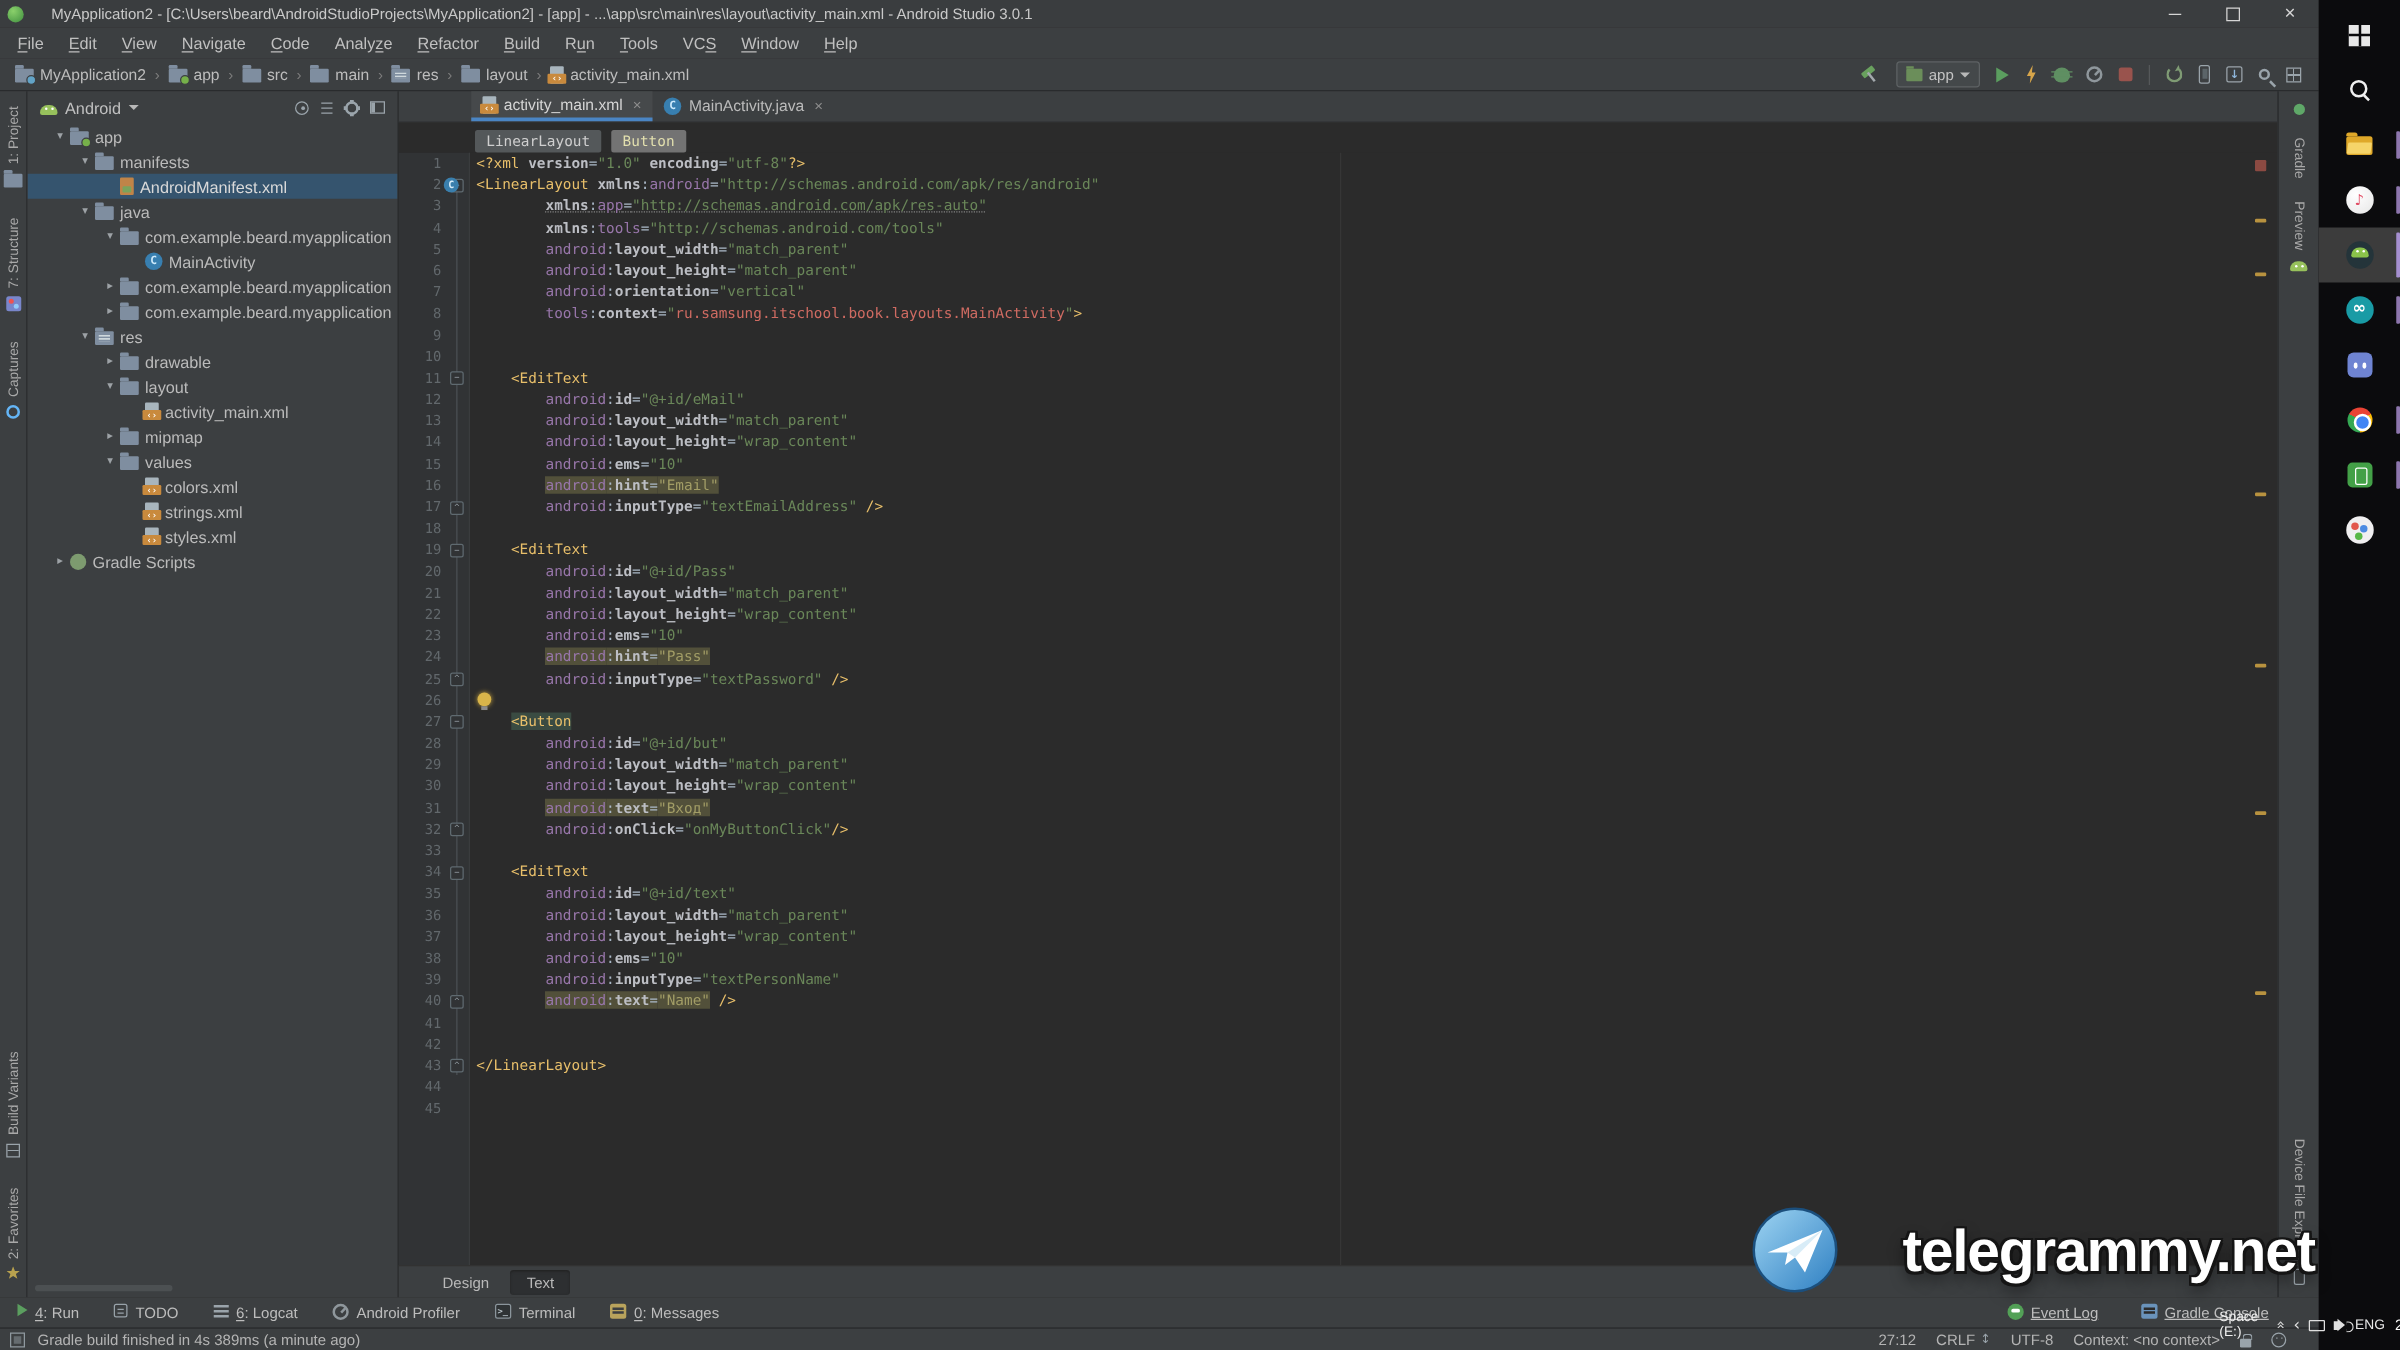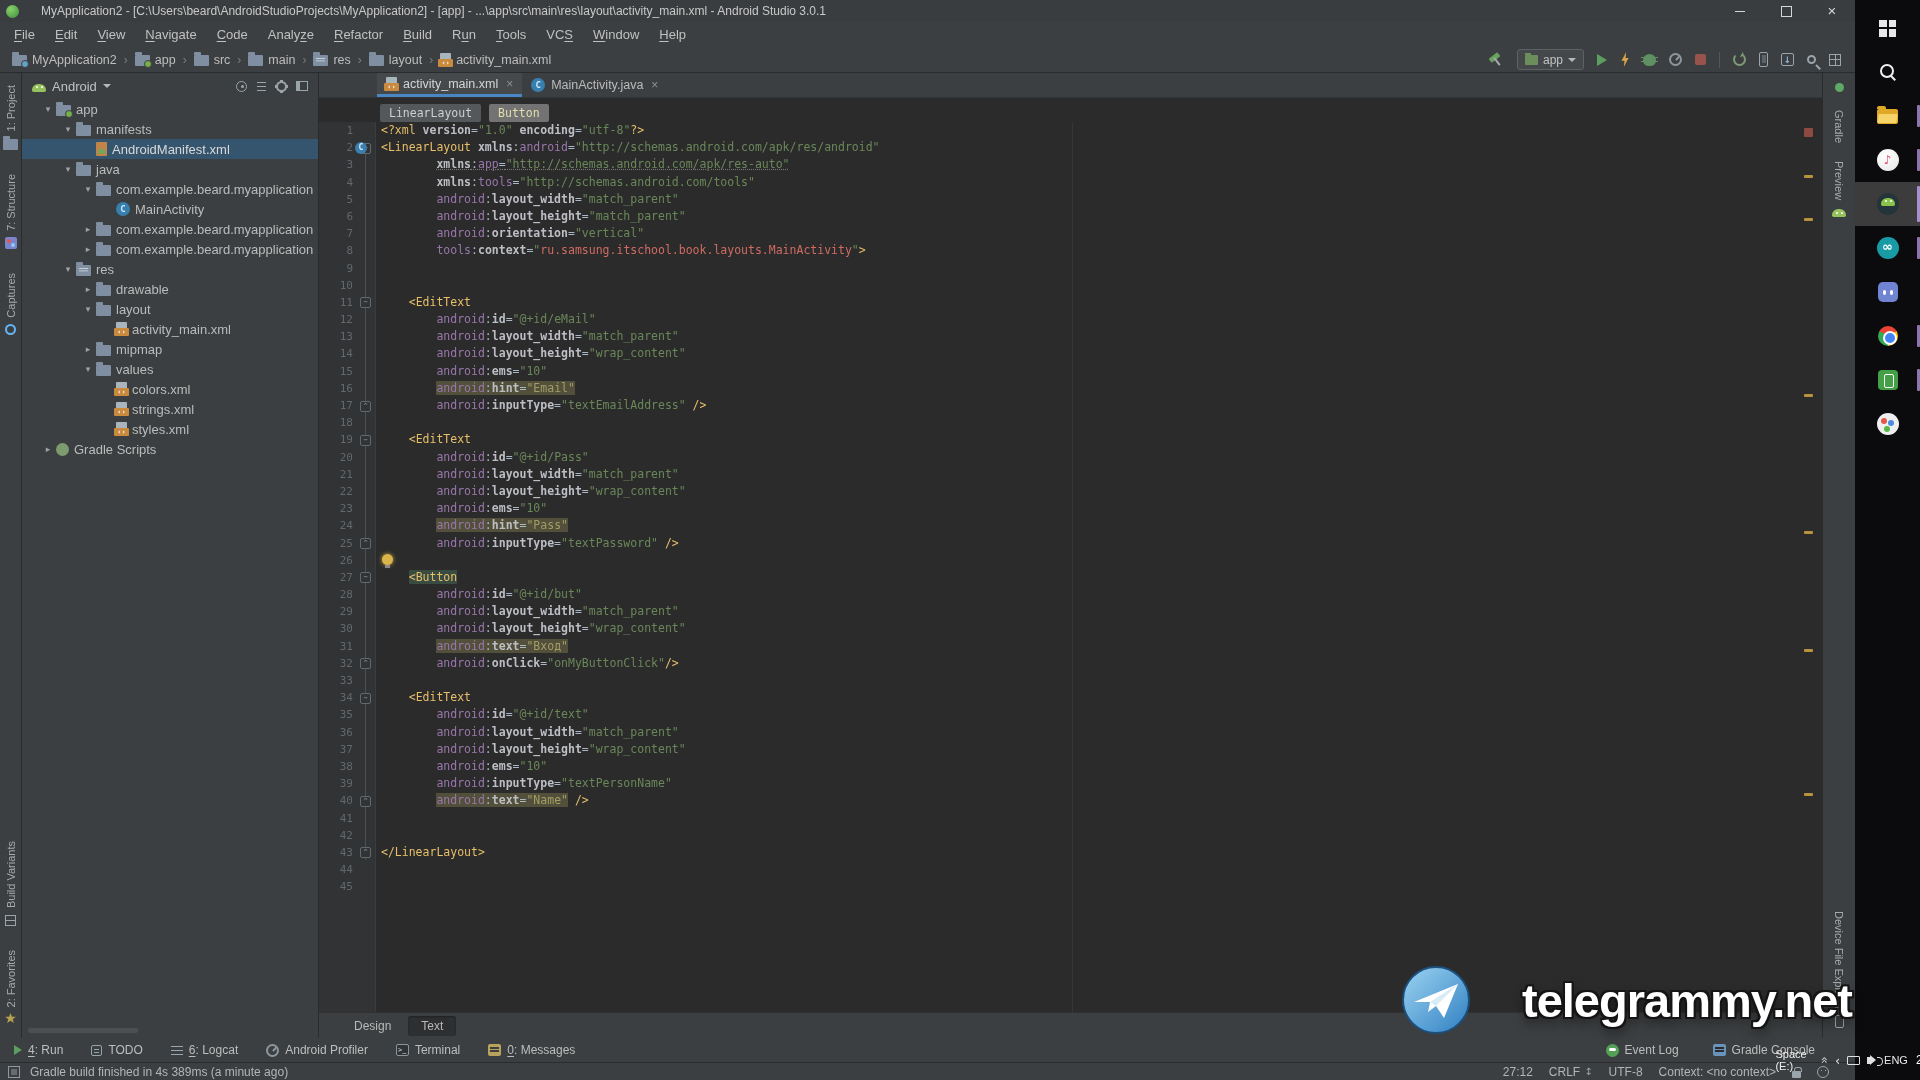--- a/index.html
+++ b/index.html
@@ -108,23 +108,23 @@
   .serr { position:absolute; right:1px; top:6px; width:9px; height:9px; background:#8c4a42; border-radius:1px; }
 
   .dt { position:absolute; left:0; right:0; bottom:0; height:26px; background:#3c3f41;
     border-top:1px solid #323232; display:flex; align-items:center; padding-left:22px; gap:4px; }
   .dt-tab { padding:3px 13px; font-size:12px; color:#b9b9b9; border-radius:3px;text-align:right; }
   .dt-tab.sel { background:#2d2f31; box-shadow:inset 0 1px 2px #212121; }
 
   
   .bottombar { position:absolute; left:0; top:1038px; width:1855px; height:24px; background:#3c3f41;
     display:flex; align-items:center; font-size:12px; padding:0 40px 0 14px; }
-  .bb-item { display:flex; align-items:center; gap:6px; margin-right:28px; color:#bdbdbd; }
+  .bb-item { display:flex; gap:6px; margin-right:28px; color:#bdbdbd; }
   .bb-right { margin-left:auto; display:flex; align-items:center; gap:34px; }
-  .bb-right .bb-item { margin-right:0; }
+  .bb-right .bb-item { margin-right:0;text-decoration:underline; }
 
   .statusbar { position:absolute; left:0; top:1062px; width:1855px; height:18px; background:#3c3f41;
     border-top:1px solid #292b2d; display:flex; align-items:center; font-size:12px; color:#b4b4b4;
     padding:0 26px 0 8px; gap:10px; }
   .st-right { margin-left:auto; display:flex; align-items:center; gap:16px; }
   .st-item { display:flex; align-items:center; gap:4px; }
 
   
   .taskbar { position:absolute; left:1855px; top:0; width:65px; height:1080px; background:#0b0b0d;
     display:flex; flex-direction:column; align-items:center; padding-top:6px; }

